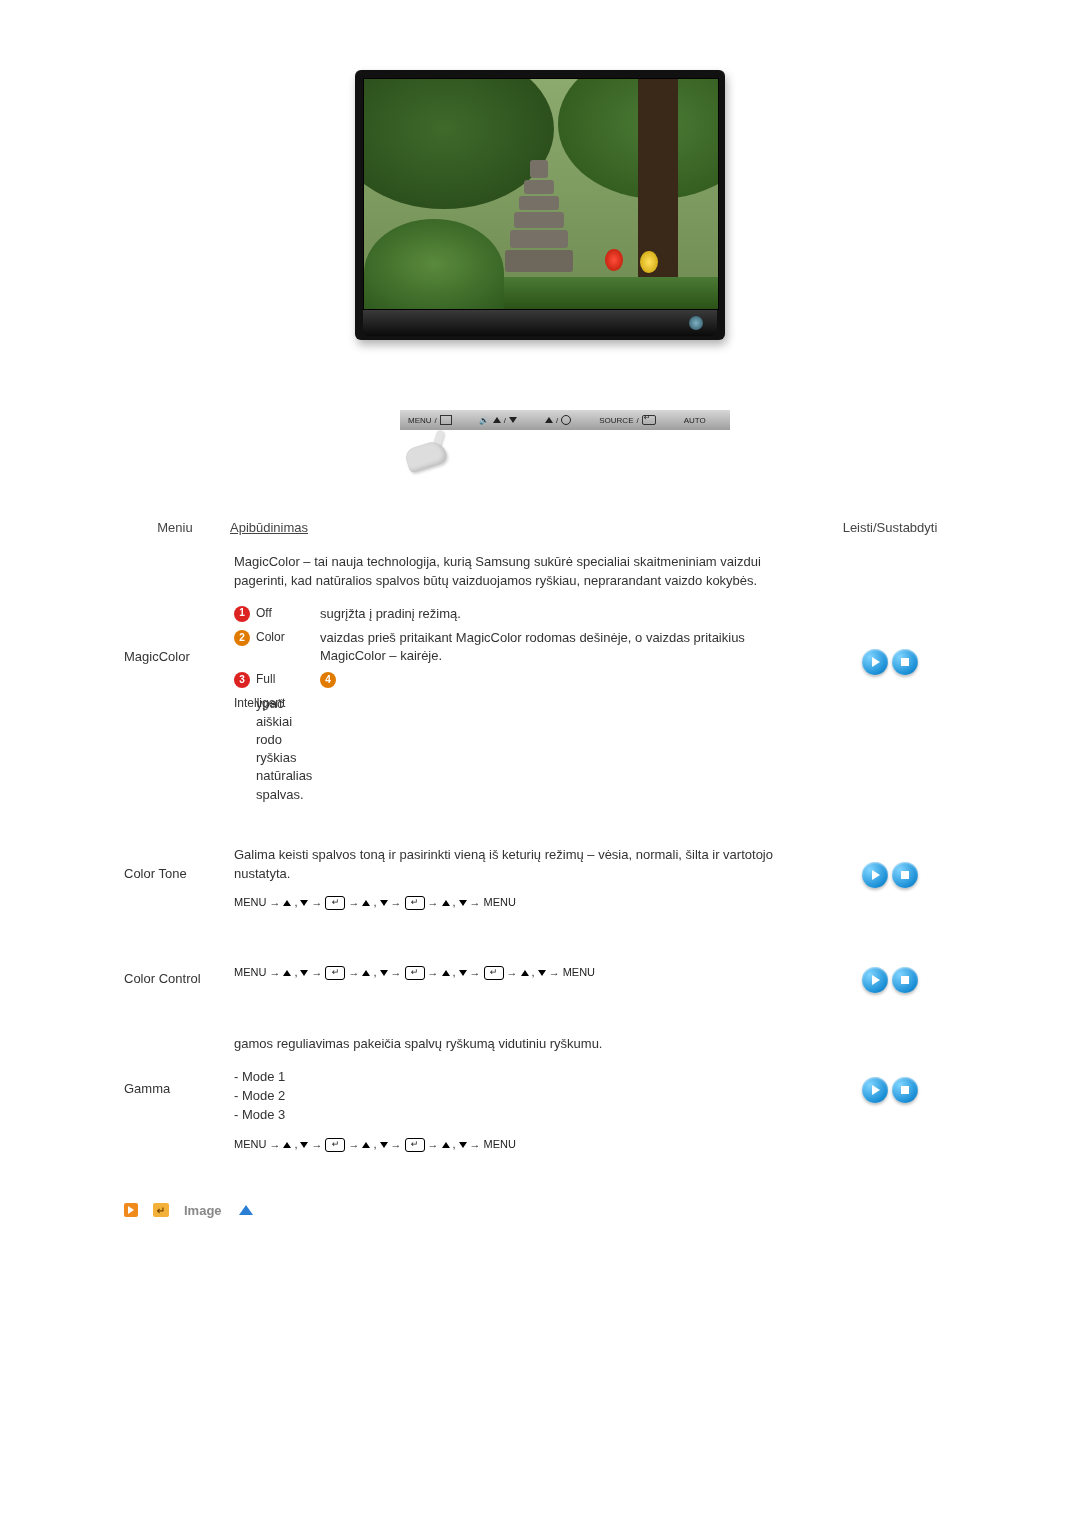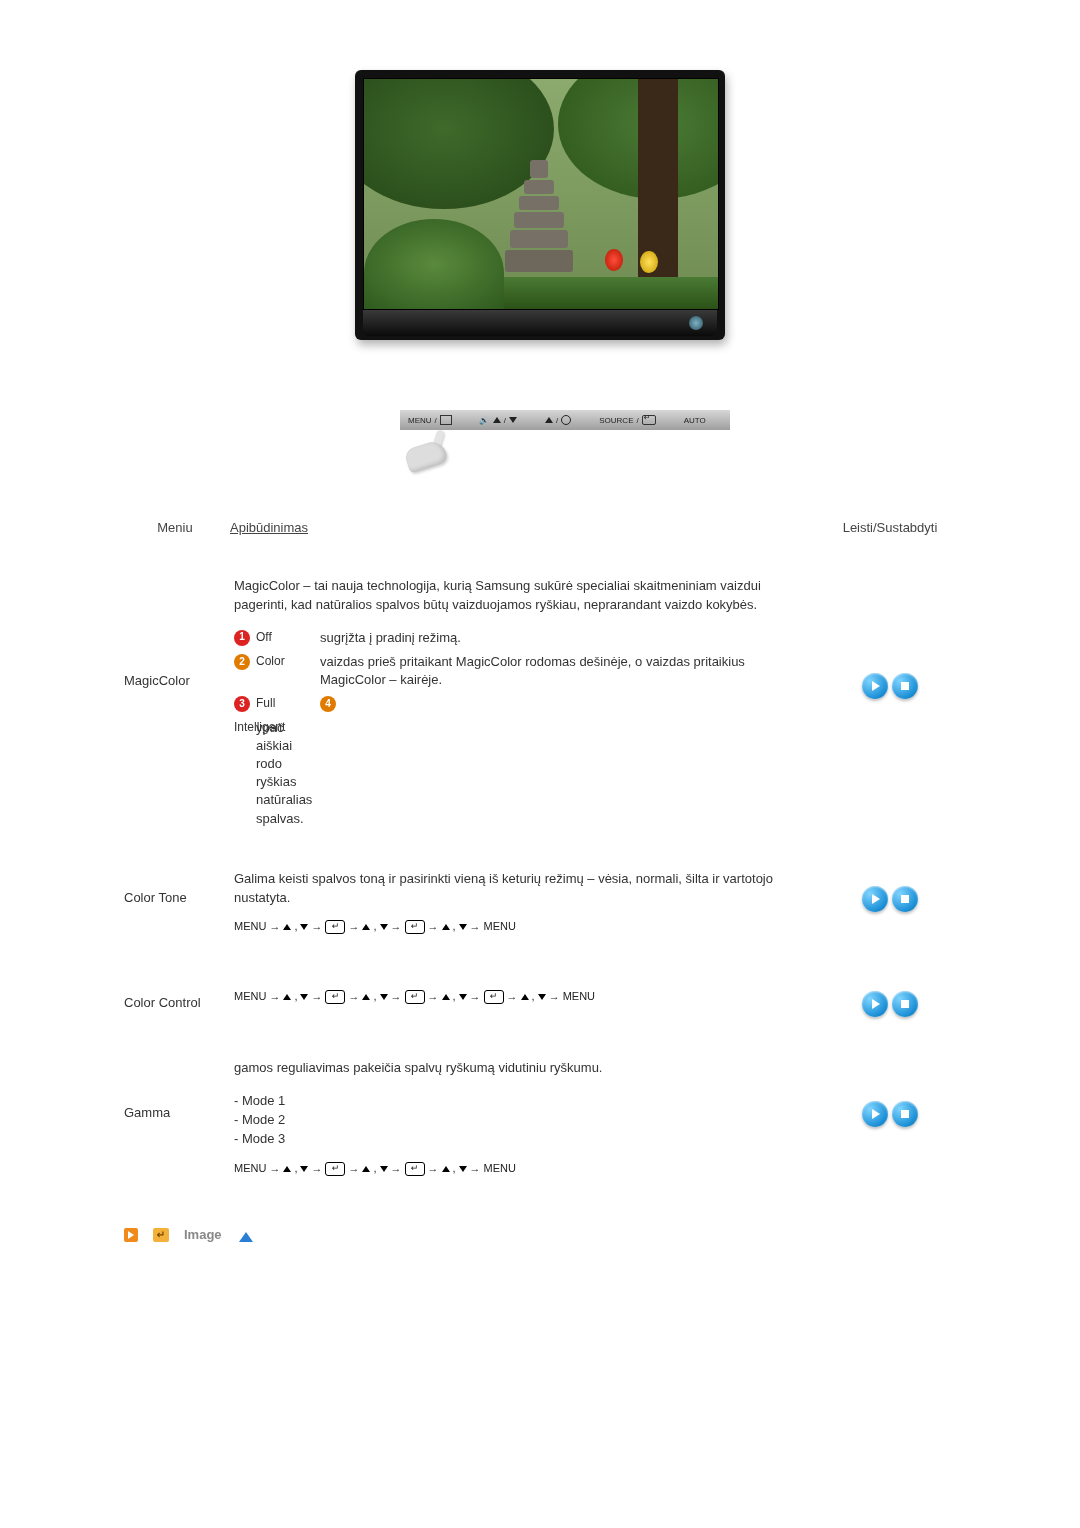--- a/index.html
+++ b/index.html
@@ -128,21 +128,21 @@
   }
   .hand .finger {
     width:8px;height:22px;background:#e4e4e4;border-radius:4px;
     position:absolute; left:34px; top:-2px; transform:rotate(18deg);
     box-shadow: 1px 1px 2px rgba(0,0,0,0.2);
   }
   .table-head {
     display:flex;
     color:#444;
     font-size:13px;
-    margin-bottom: 42px;
+    margin-bottom: 18px;
   }
   .col-menu { width: 110px; text-align:center; }
   .col-desc { flex:1; text-align:left;text-decoration:underline; }
   .col-play { width: 140px; text-align:center; }
   .row {
     display:flex;
     margin-bottom: 42px;
     align-items:flex-start;
   }
   .row .label {
@@ -208,21 +208,21 @@
   .play-btn::after {
     content:""; width:0;height:0;
     border-left:8px solid #fff; border-top:5px solid transparent; border-bottom:5px solid transparent;
     margin-left:2px;
   }
   .stop-btn::after {
     content:""; width:8px;height:8px;background:#fff;
   }
   .section-footer {
     display:flex;
-    align-items:flex-end;
+    align-items:center;
     gap:15px;
     margin-top: 50px;
     padding-left: 4px;
   }
   .sf-icon1 {
     width:14px;height:14px;background:#f08a1d;border-radius:2px;position:relative;
   }
   .sf-icon1::after{content:"";position:absolute;left:4px;top:3px;width:0;height:0;border-left:6px solid #fff;border-top:4px solid transparent;border-bottom:4px solid transparent;}
   .sf-icon2 {
     width:16px;height:14px;background:#f3b13a;border-radius:2px;position:relative;

